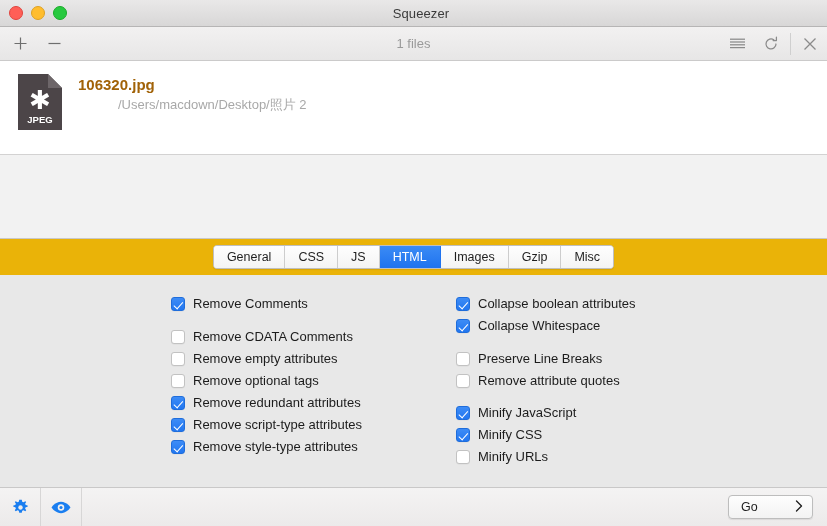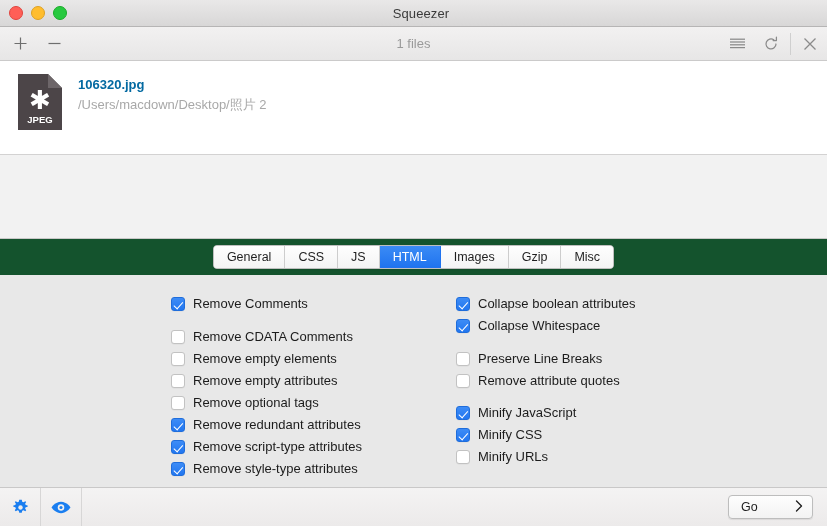--- a/index.html
+++ b/index.html
@@ -128,43 +128,44 @@
     width: 48px;
     height: 58px;
     flex: 0 0 48px;
   }
   .file-icon svg { display: block; }
   .file-meta {
     padding-left: 14px;
     padding-top: 3px;
   }
   .file-name {
-    font-size: 13px;
+    font-size: 15px;
     font-weight: bold;
-    color: #0369a1;
+    color: #a16207;
     line-height: 18px;
   }
   .file-path {
     font-size: 13px;
     color: #a8a8a8;
     line-height: 19px;
     margin-top: 1px;
+    margin-left: 40px;
   }
 
   
   .midpanel {
     flex: 0 0 83px;
     background: #f2f2f2;
     border-bottom: 1px solid #c9c8c8;
   }
 
   
   .tabzone {
     flex: 0 0 36px;
-    background: #14532d;
+    background: #eab308;
     display: flex;
     align-items: center;
     justify-content: center;
   }
   .tabs {
     display: flex;
     height: 22px;
     border-radius: 4px;
     overflow: hidden;
     border: 1px solid #bfbfbf;
@@ -373,24 +374,20 @@
       <div class="cb-row gap-after">
         <span class="cbx on"></span>
         <span class="cb-label">Remove Comments</span>
       </div>
       <div class="cb-row">
         <span class="cbx"></span>
         <span class="cb-label">Remove CDATA Comments</span>
       </div>
       <div class="cb-row">
         <span class="cbx"></span>
-        <span class="cb-label">Remove empty elements</span>
-      </div>
-      <div class="cb-row">
-        <span class="cbx"></span>
         <span class="cb-label">Remove empty attributes</span>
       </div>
       <div class="cb-row">
         <span class="cbx"></span>
         <span class="cb-label">Remove optional tags</span>
       </div>
       <div class="cb-row">
         <span class="cbx on"></span>
         <span class="cb-label">Remove redundant attributes</span>
       </div>

